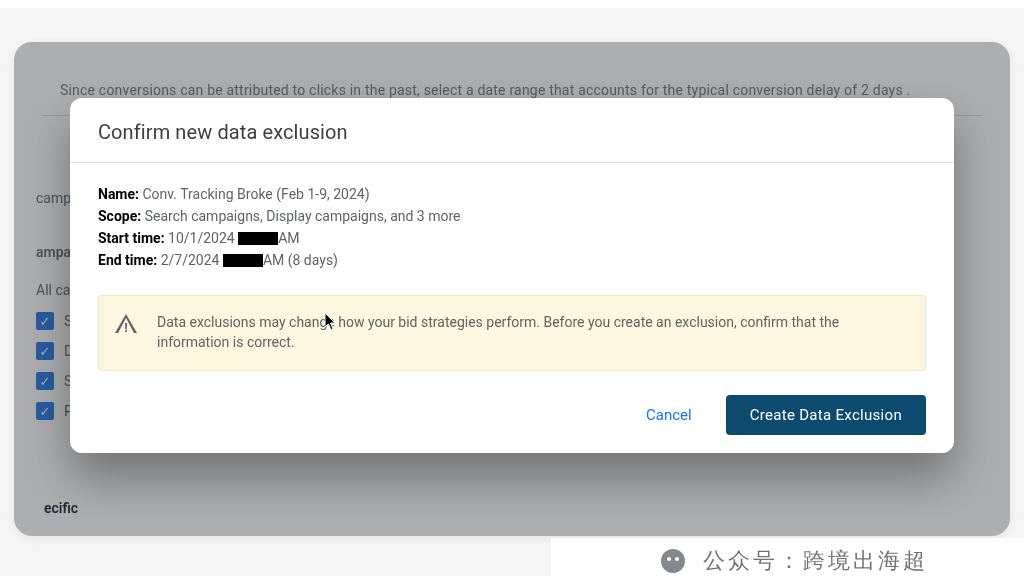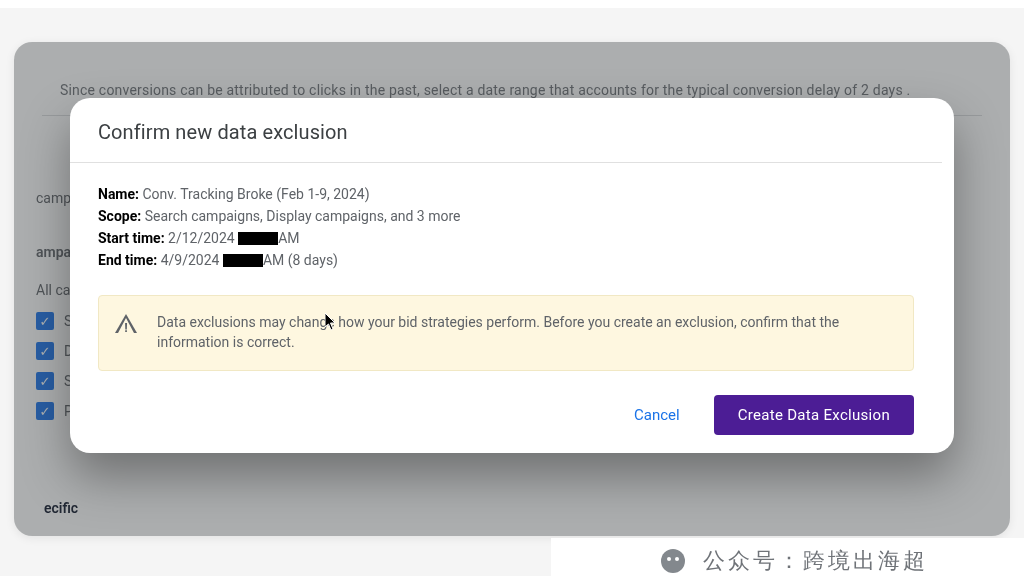--- a/index.html
+++ b/index.html
@@ -89,24 +89,24 @@
     color: #0f172a;
     font-weight: 600;
   }
   
   .modal {
     position: absolute;
     top: 90px;
     left: 70px;
     width: 884px;
     background: #ffffff;
-    border-radius: 20px;
+    border-radius: 12px;
     box-shadow: 0 24px 48px rgba(0,0,0,.35);
     z-index: 20;
-    padding: 22px 40px 18px 28px;
+    padding: 22px 28px 18px 28px;
     box-sizing: border-box;
   }
   .modal-title {
     font-size: 20px;
     color: #3c4043;
     font-weight: 400;
     letter-spacing: .1px;
   }
   .modal-hr {
     height: 1px;
@@ -182,21 +182,21 @@
     color: #1a73e8;
     background: none;
     border: none;
     font-size: 15px;
     font-family: inherit;
     padding: 8px 10px;
     border-radius: 4px;
     cursor: pointer;
   }
   .btn-primary {
-    background: #4c1d95;
+    background: #0c4a6e;
     color: #fff;
     border: none;
     font-size: 15px;
     font-family: inherit;
     padding: 11px 24px;
     border-radius: 4px;
     cursor: pointer;
     letter-spacing: .3px;
   }
   
@@ -284,26 +284,26 @@
     <div class="detail-row">
       <span class="lbl">Name: </span>
       <span>Conv. Tracking Broke (Feb 1-9, 2024)</span>
     </div>
     <div class="detail-row">
       <span class="lbl">Scope: </span>
       <span>Search campaigns, Display campaigns, and 3 more</span>
     </div>
     <div class="detail-row">
       <span class="lbl">Start time: </span>
-      <span>2/12/2024 </span>
+      <span>10/1/2024 </span>
       <span class="redact"></span><span>AM</span>
     </div>
     <div class="detail-row">
       <span class="lbl">End time: </span>
-      <span>4/9/2024 </span>
+      <span>2/7/2024 </span>
       <span class="redact"></span><span>AM</span>
       <span> (8 days)</span>
     </div>
 
     <div class="warning-box">
       <span class="warn-icon">
         <span class="warn-tri"></span>
         <span class="warn-fill"></span>
         <span class="warn-bang">!</span>
       </span>

